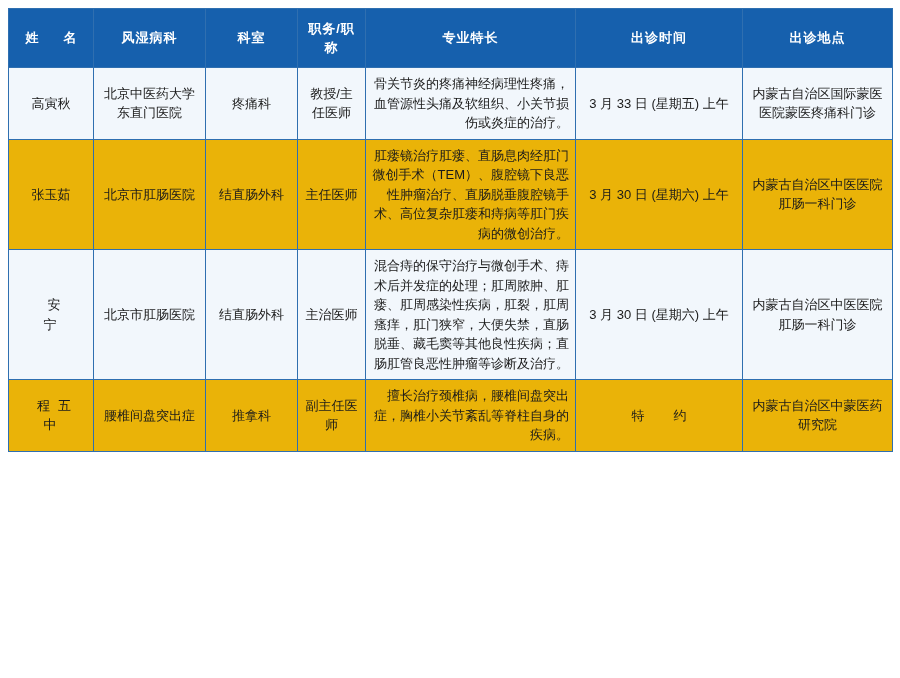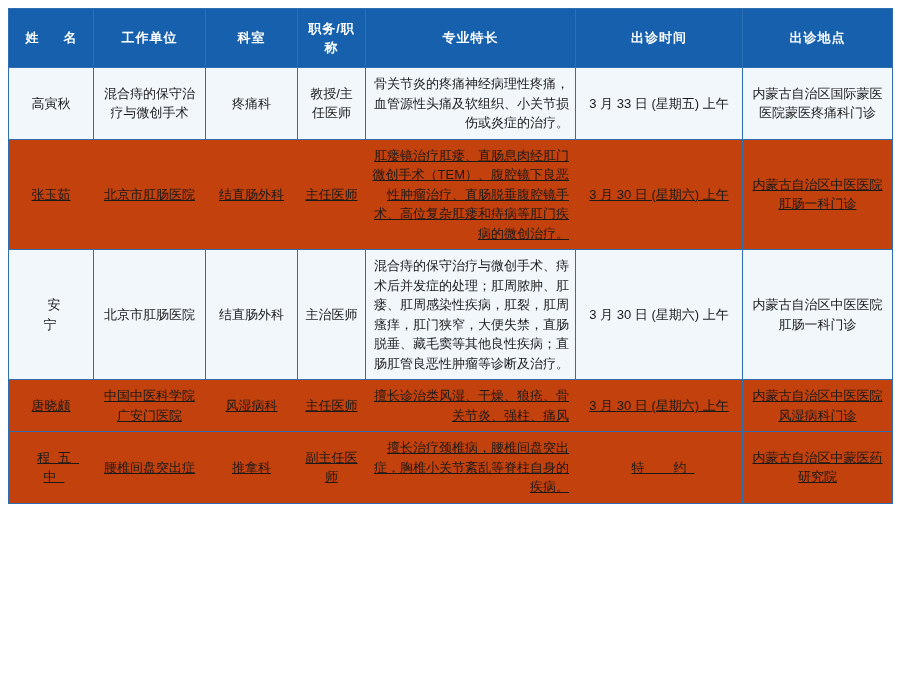--- a/index.html
+++ b/index.html
@@ -53,22 +53,21 @@
     letter-spacing: 1px;
   }
   thead th.name-col {
     letter-spacing: 6px;
     text-indent: 6px;
   }
   tbody tr.odd td {
     background: #f2f7fc;
   }
   tbody tr.even td {
-    background: #c2410c;
-    text-decoration: underline;
+    background: #eab308;
   }
   td.center {
     text-align: center;
   }
   td.justify {
     text-align: right;
   }
   td.name {
     text-align: center;
     font-size: 14px;
@@ -97,32 +96,32 @@
         <col class="c1">
         <col class="c2">
         <col class="c3">
         <col class="c4">
         <col class="c5">
         <col class="c6">
     </colgroup>
     <thead>
       <tr>
         <th class="name-col">姓　名</th>
-        <th>工作单位</th>
+        <th>风湿病科</th>
         <th>科室</th>
         <th>职务/职称</th>
         <th>专业特长</th>
         <th>出诊时间</th>
         <th>出诊地点</th>
       </tr>
     </thead>
     <tbody>
       <tr class="odd">
         <td class="name">高寅秋</td>
-        <td class="center">混合痔的保守治疗与微创手术</td>
+        <td class="center">北京中医药大学东直门医院</td>
         <td class="center">疼痛科</td>
         <td class="center">教授/主任医师</td>
         <td class="justify">骨关节炎的疼痛神经病理性疼痛，血管源性头痛及软组织、小关节损伤或炎症的治疗。</td>
         <td class="time">3 月 33 日 (星期五) 上午</td>
         <td class="center">内蒙古自治区国际蒙医医院蒙医疼痛科门诊</td>
       </tr>
       <tr class="even">
         <td class="name">张玉茹</td>
         <td class="center">北京市肛肠医院</td>
         <td class="center">结直肠外科</td>
@@ -134,29 +133,20 @@
       <tr class="odd">
         <td class="name spaced">安　宁</td>
         <td class="center">北京市肛肠医院</td>
         <td class="center">结直肠外科</td>
         <td class="center">主治医师</td>
         <td class="justify">混合痔的保守治疗与微创手术、痔术后并发症的处理；肛周脓肿、肛瘘、肛周感染性疾病，肛裂，肛周瘙痒，肛门狭窄，大便失禁，直肠脱垂、藏毛窦等其他良性疾病；直肠肛管良恶性肿瘤等诊断及治疗。</td>
         <td class="time">3 月 30 日 (星期六) 上午</td>
         <td class="center">内蒙古自治区中医医院肛肠一科门诊</td>
       </tr>
       <tr class="even">
-        <td class="name">唐晓颇</td>
-        <td class="center">中国中医科学院广安门医院</td>
-        <td class="center">风湿病科</td>
-        <td class="center">主任医师</td>
-        <td class="justify">擅长诊治类风湿、干燥、狼疮、骨关节炎、强柱、痛风</td>
-        <td class="time">3 月 30 日 (星期六) 上午</td>
-        <td class="center">内蒙古自治区中医医院风湿病科门诊</td>
-      </tr>
-      <tr class="even">
         <td class="name spaced">程五中</td>
         <td class="center">腰椎间盘突出症</td>
         <td class="center">推拿科</td>
         <td class="center">副主任医师</td>
         <td class="justify">擅长治疗颈椎病，腰椎间盘突出症，胸椎小关节紊乱等脊柱自身的疾病。</td>
         <td class="time special">特　约</td>
         <td class="center">内蒙古自治区中蒙医药研究院</td>
       </tr>
     </tbody>
   </table>

